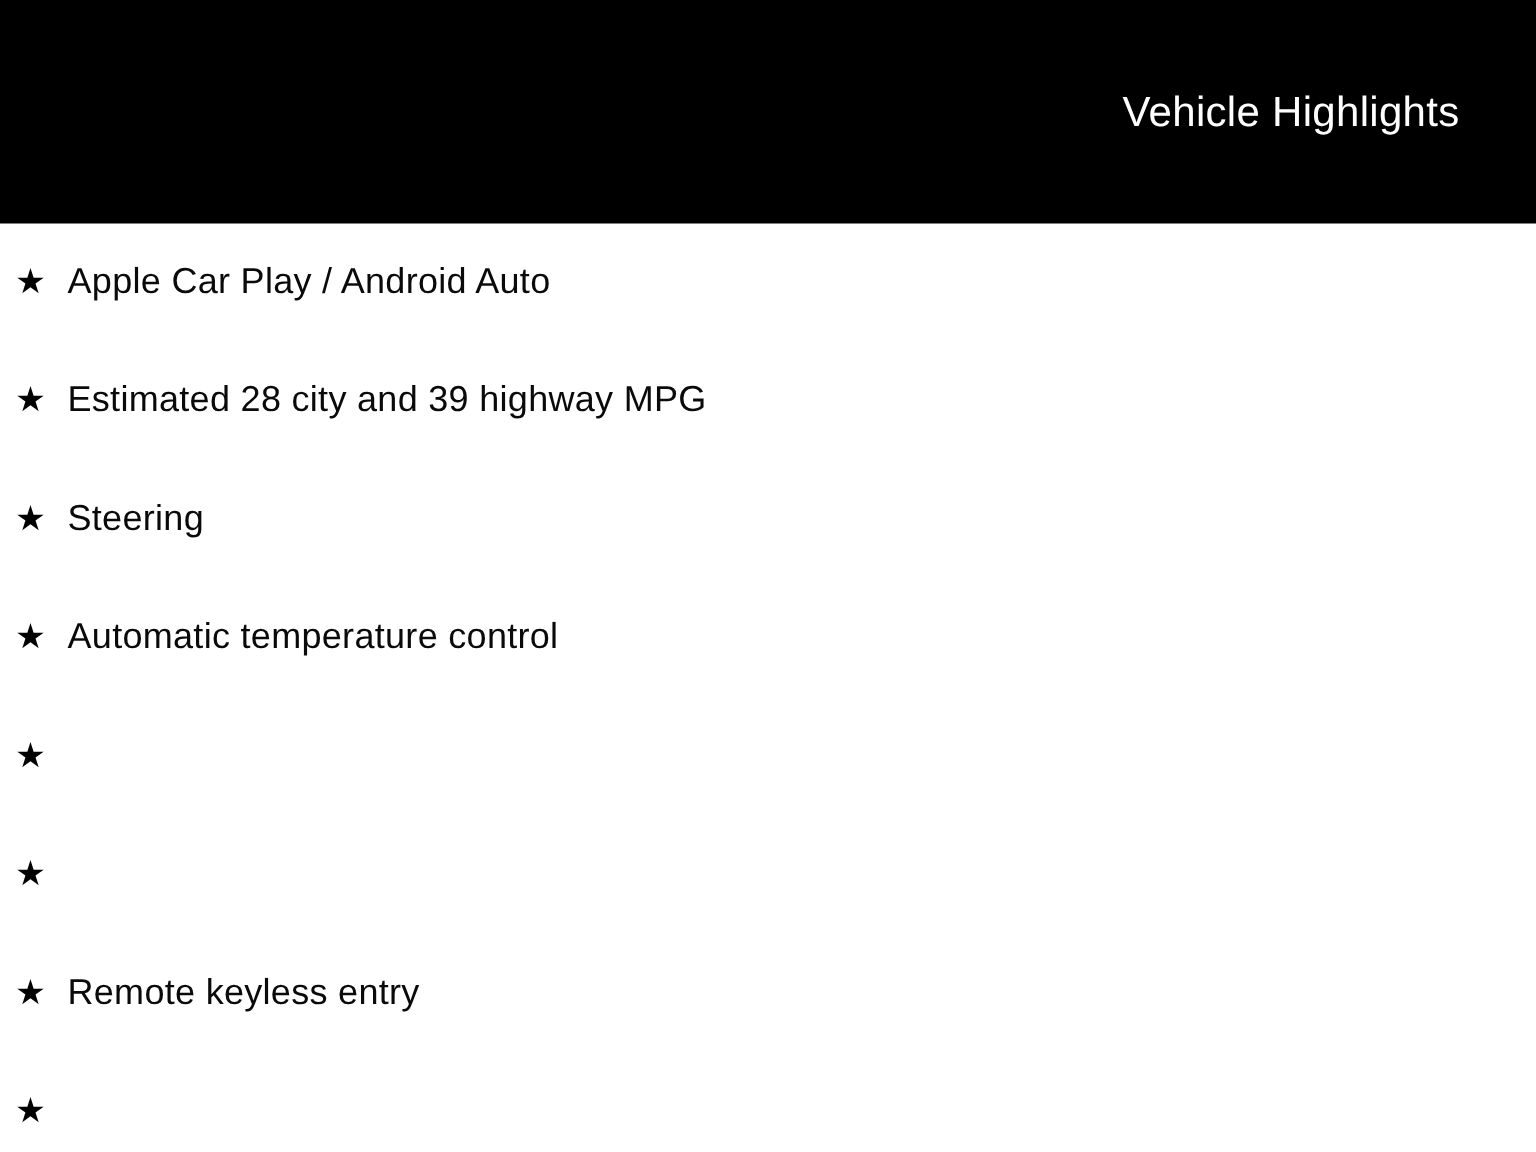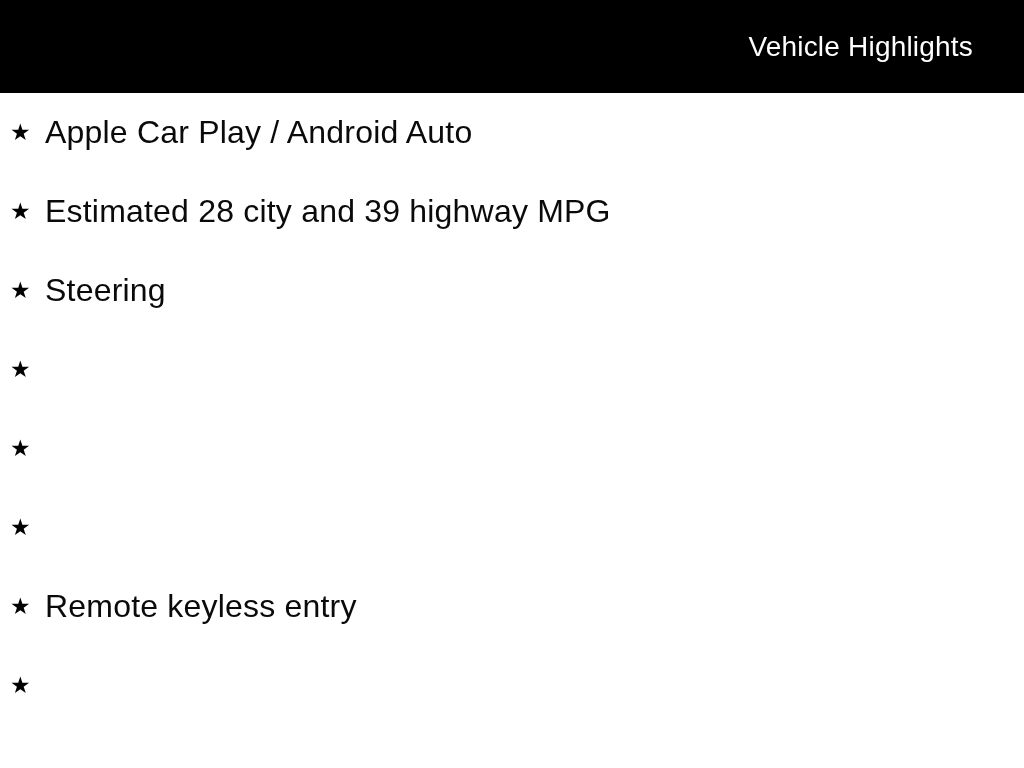--- a/index.html
+++ b/index.html
@@ -11,21 +11,21 @@
     height: 768px;
     background: #ffffff;
     font-family: "Liberation Sans", sans-serif;
     overflow: hidden;
   }
 
   
   .topbar {
     box-sizing: border-box;
     width: 1024px;
-    height: 93px;
+    height: 149px;
     background: #000000;
     display: flex;
     align-items: center;
     justify-content: flex-end;
     padding-right: 51px;
   }
   .topbar .title {
     color: #ffffff;
     font-size: 28px;
     line-height: 1;
@@ -47,21 +47,21 @@
   .star {
     flex: 0 0 35px;
     width: 35px;
     font-family: "DejaVu Sans", sans-serif;
     font-size: 23px;
     line-height: 1;
     color: #000000;
     text-align: left;
   }
   .label {
-    font-size: 32px;
+    font-size: 24px;
     line-height: 1.2;
     color: #0a0a0a;
     letter-spacing: 0.2px;
     font-weight: 400;
   }
 </style>
 </head>
 <body>
 
 <header class="topbar">
@@ -80,20 +80,21 @@
       <span class="label">Estimated 28 city and 39 highway MPG</span>
     </div>
 
     <div class="item">
       <span class="star">★</span>
       <span class="label">Steering</span>
     </div>
 
     <div class="item">
       <span class="star">★</span>
+      <span class="label">Automatic temperature control</span>
     </div>
 
     <div class="item">
       <span class="star">★</span>
     </div>
 
     <div class="item">
       <span class="star">★</span>
     </div>
 

